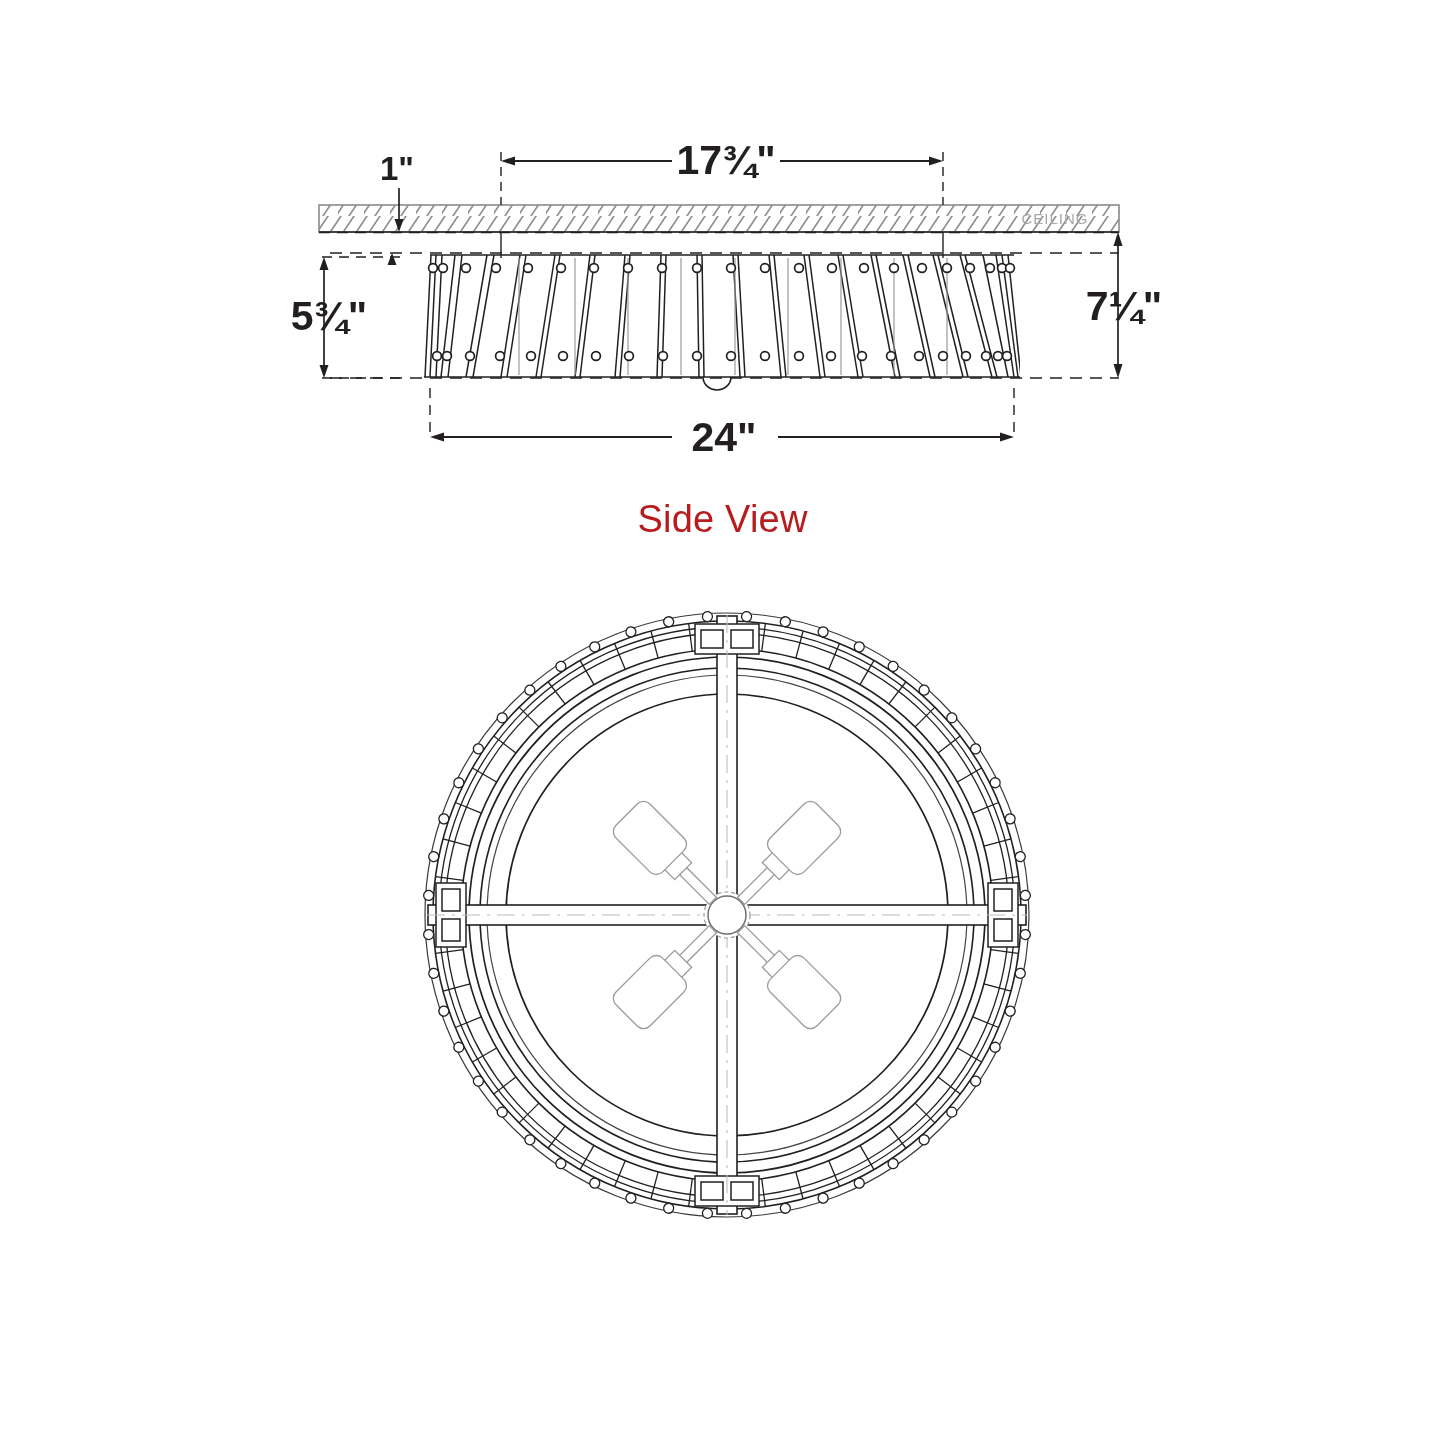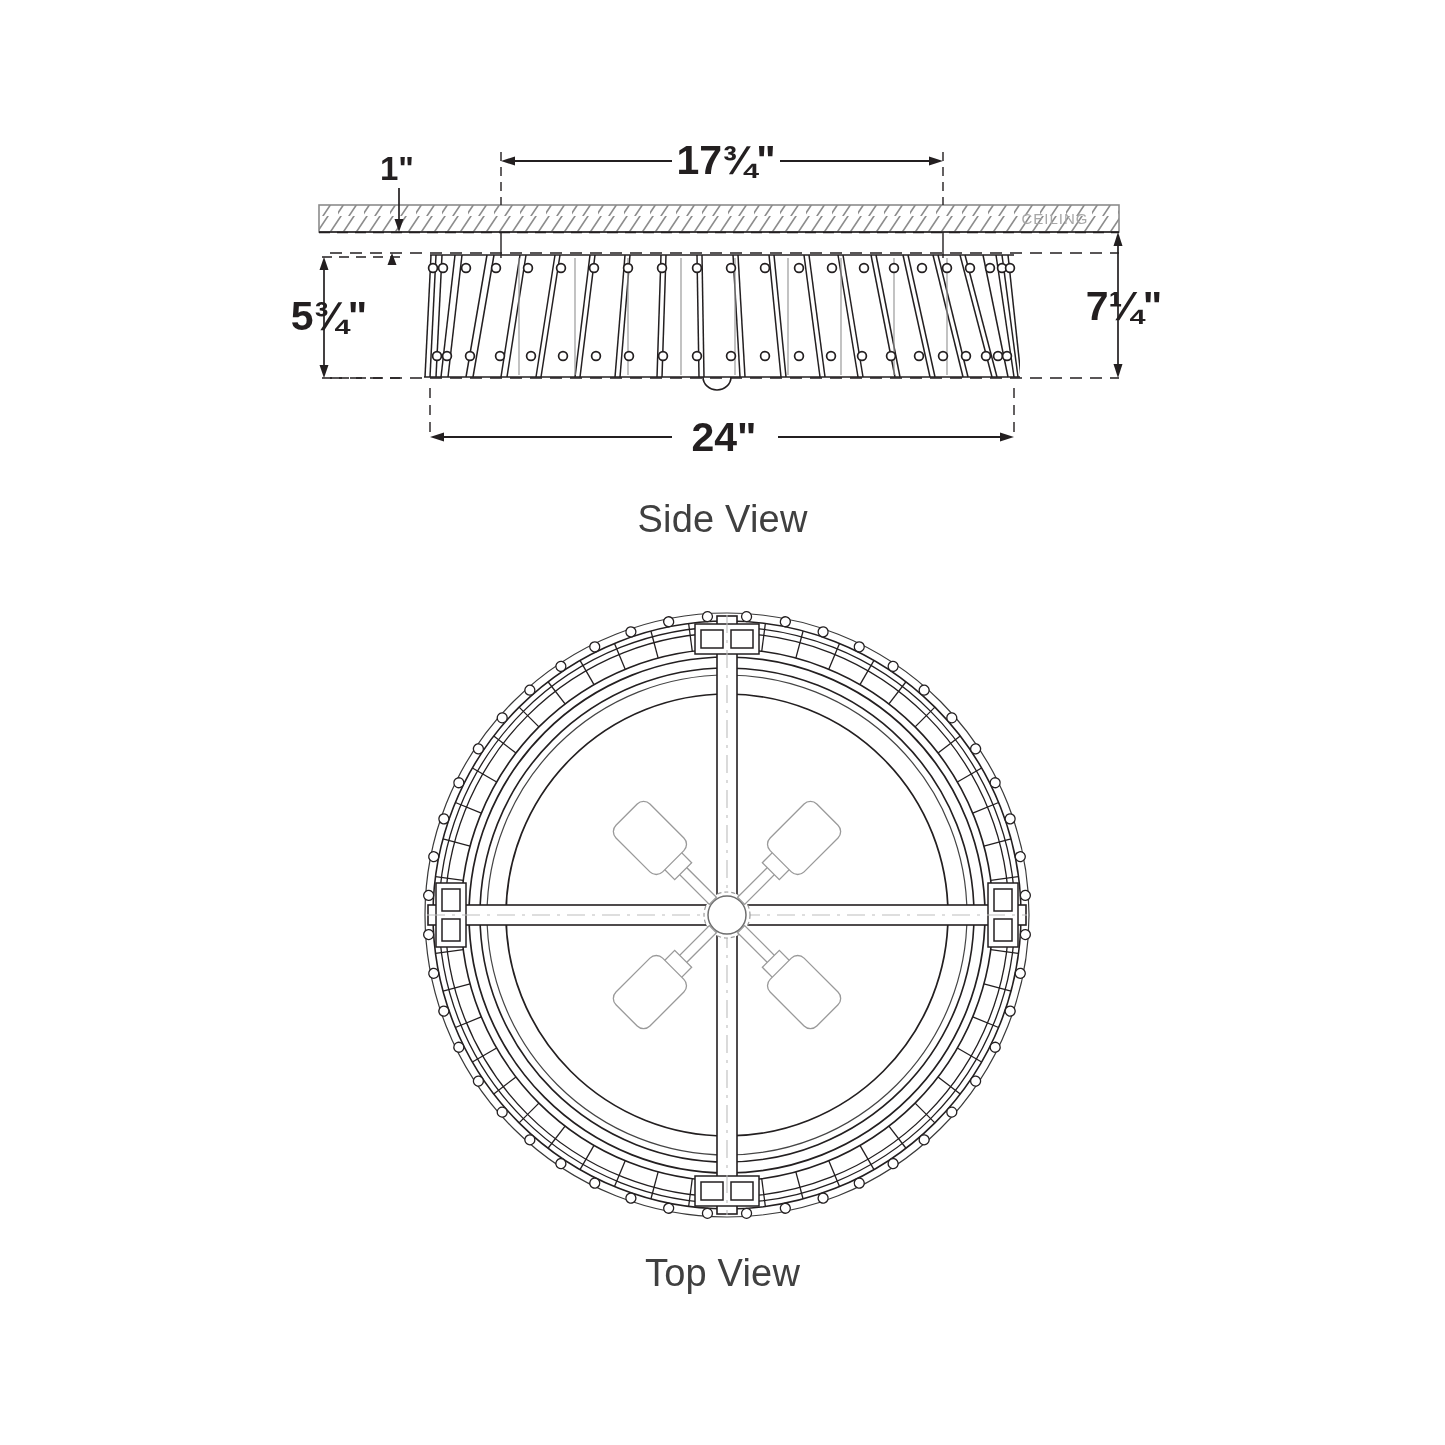--- a/index.html
+++ b/index.html
@@ -5,21 +5,21 @@
   html,body{margin:0;padding:0;background:#ffffff;}
   body{width:1445px;height:1445px;font-family:"Liberation Sans",sans-serif;overflow:hidden;}
   #stage{position:relative;width:1445px;height:1445px;background:#fff;}
   svg{display:block;}
   .view-label{
     position:absolute;
     width:100%;
     text-align:center;
     font-family:"Liberation Sans",sans-serif;
     font-size:38px;
-    color:#404040;
+    color:#b91c1c;
     letter-spacing:0.2px;
   }
   #side-view-label{top:498px;left:0;}
   #top-view-label{top:1252px;left:0;}
 </style>
 </head>
 <body>
 
 <div id="stage">
 
@@ -582,14 +582,13 @@
         <g transform="rotate(45)">
           <rect x="20" y="-5" width="45" height="10"></rect>
           <rect x="62" y="-12" width="16" height="24"></rect>
           <rect x="76" y="-24" width="66" height="48" rx="9"></rect>
         </g>
       </g>
     </g>
   </svg>
 
   <div class="view-label" id="side-view-label">Side View</div>
-  <div class="view-label" id="top-view-label">Top View</div>
 </div>
 
 </body></html>

